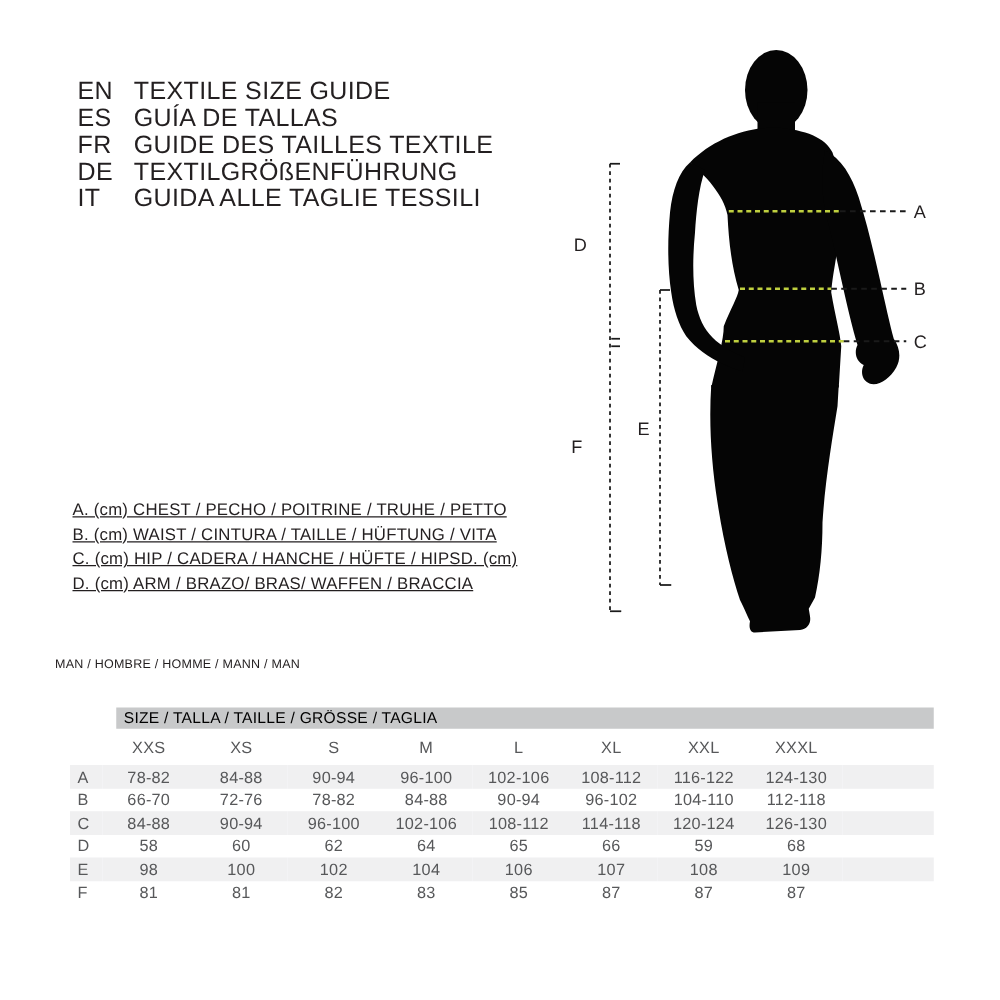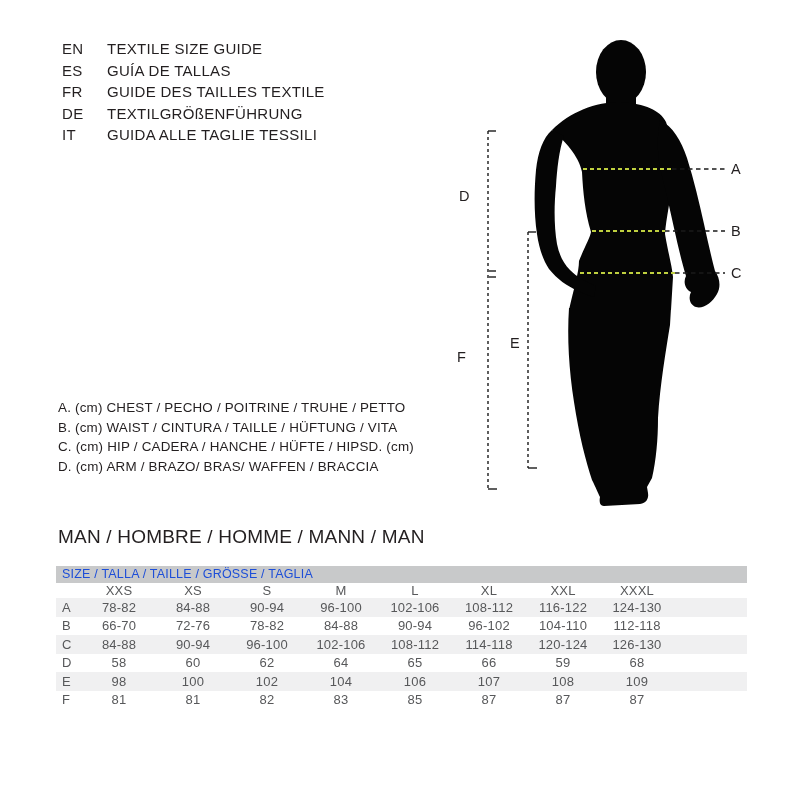--- a/index.html
+++ b/index.html
@@ -3,41 +3,41 @@
 <meta charset="utf-8">
 <style>
   * { margin:0; padding:0; box-sizing:border-box; }
   html,body { background:#ffffff; }
   .page {
     position:relative; width:800px; height:800px; background:#ffffff;
     font-family:"Liberation Sans", sans-serif; color:#231f20; overflow:hidden;
   }
 
   
-  .langs { position:absolute; left:62px; top:38px; font-size:15px; line-height:21.6px; letter-spacing:0.3px; }
+  .langs { position:absolute; left:62px; top:63px; font-size:20px; line-height:21.6px; letter-spacing:0.3px; }
   .lang-row { display:flex; }
   .lang-code { width:45px; }
 
   
   .figure-svg { position:absolute; left:440px; top:20px; width:340px; height:500px; }
   .figure-svg text { font-family:"Liberation Sans", sans-serif; font-size:14.5px; fill:#231f20; letter-spacing:0.5px; }
 
   
-  .measures { position:absolute; left:58px; top:398px; font-size:13.4px; line-height:19.7px; letter-spacing:0.2px; }
-  .gender { position:absolute; left:58px; top:526px; font-size:19px; letter-spacing:0.2px; }
+  .measures { position:absolute; left:58px; top:398px; font-size:13.4px; line-height:19.7px; letter-spacing:0.2px;text-decoration:underline; }
+  .gender { position:absolute; left:44px; top:526px; font-size:10px; letter-spacing:0.2px; }
 
   
   .size-table-wrap { position:absolute; left:56px; top:566px; width:691px; }
   .table-title-bar {
-    height:17px; background:#c8c9ca; color:#1d4ed8;
-    font-size:12.5px; line-height:17px; padding-left:6px; letter-spacing:0.2px;
+    height:17px; background:#c8c9ca; color:#000000;
+    font-size:12.5px; line-height:17px; padding-left:6px; letter-spacing:0.2px;margin-left:37px;
   }
   table.sizes { border-collapse:collapse; table-layout:fixed; width:691px; }
   table.sizes td { font-size:13px; color:#57585a; text-align:center; vertical-align:middle; padding:0; height:18.5px; letter-spacing:0.2px; }
-  table.sizes tr.colheads td { height:15px; }
+  table.sizes tr.colheads td { height:29px; }
   table.sizes td.rl { text-align:left; padding-left:6px; }
   table.sizes tr.shade td { background:#f0f0f1; }
   table.sizes td.spacer { background:inherit; }
   table.sizes tr.shade td.spacer { background:#f0f0f1; }
 </style>
 </head>
 <body>
 
 <div class="page">
 

